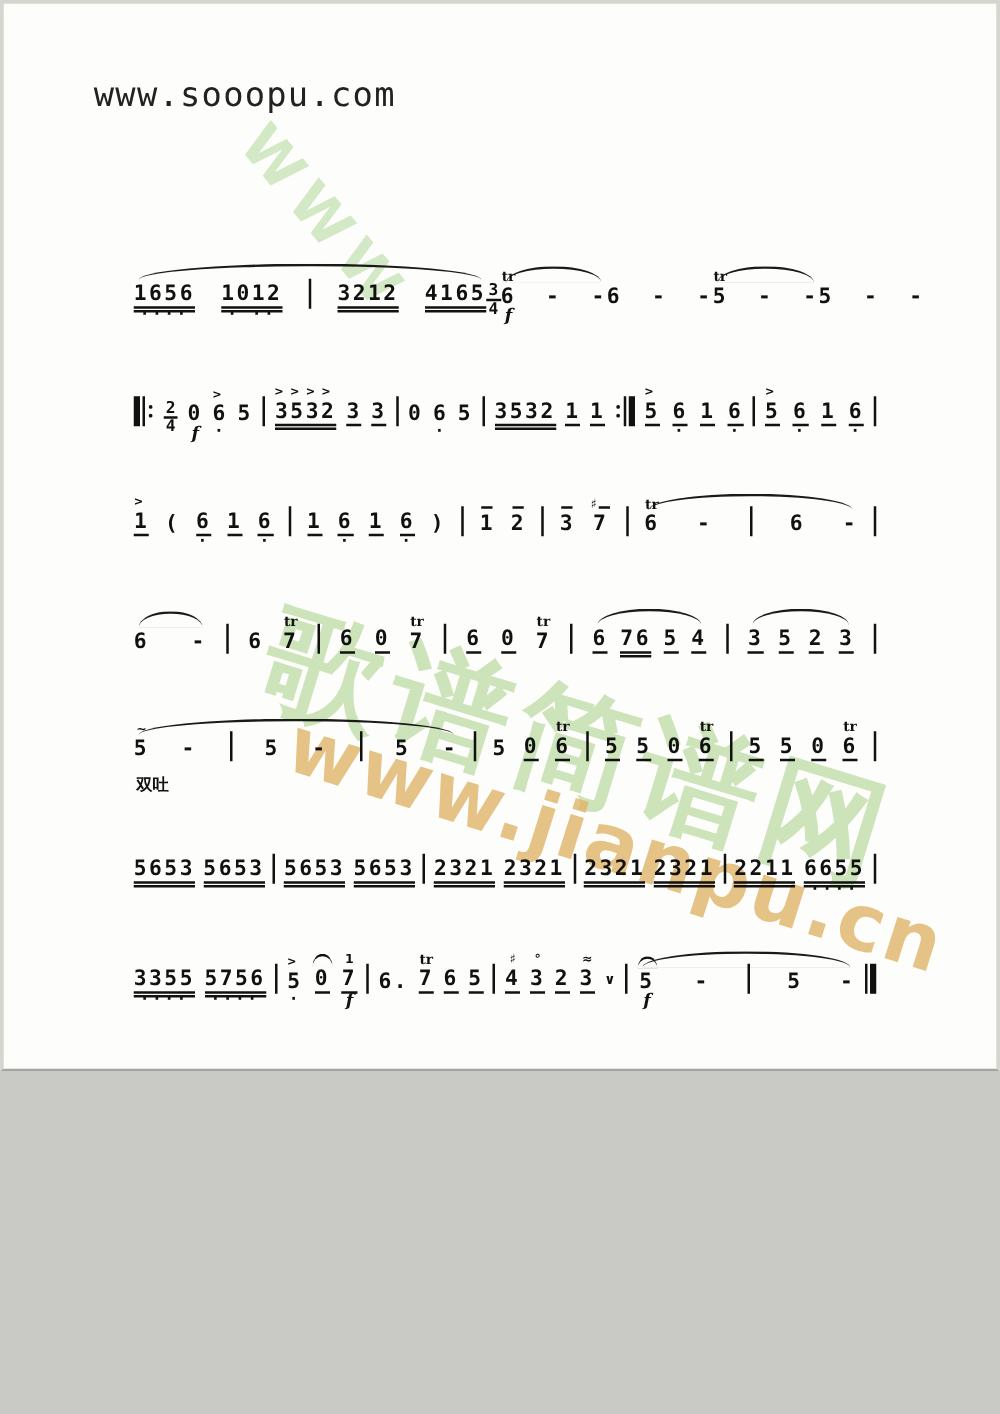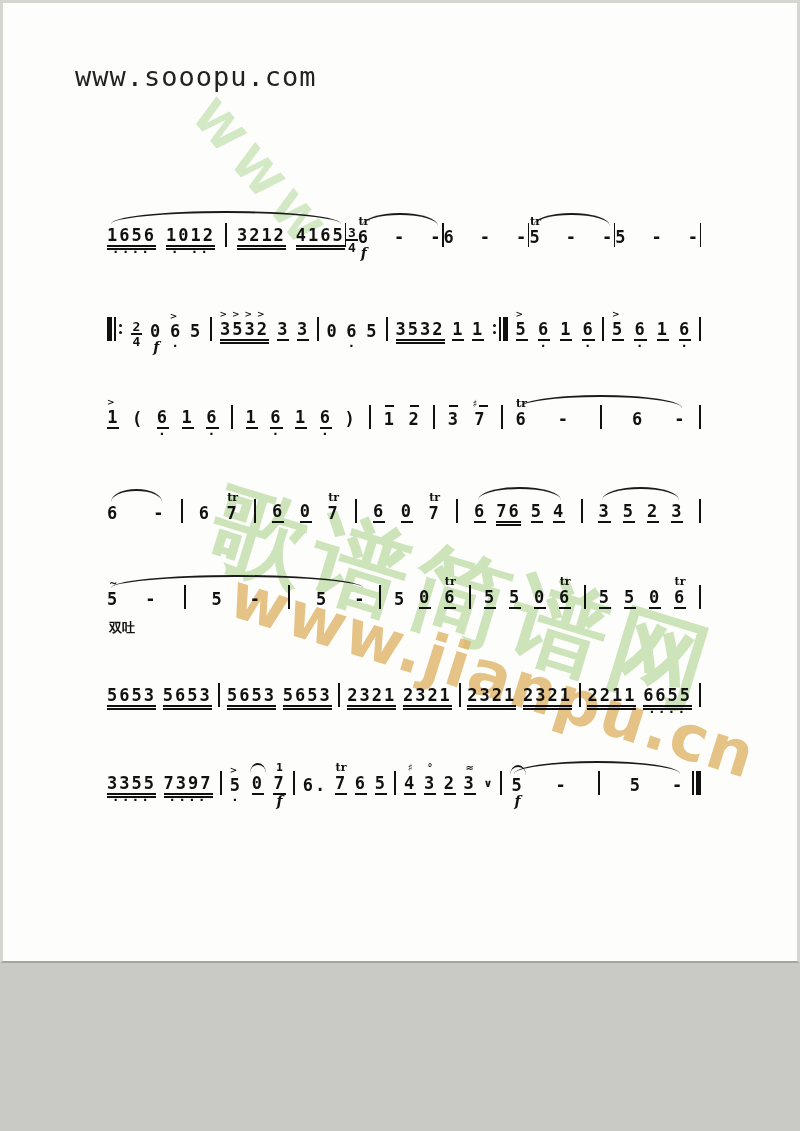--- a/index.html
+++ b/index.html
@@ -1,17 +1,17 @@
 <!DOCTYPE html>
 <html><head>
 <meta charset="utf-8">
 <style>
   html,body{margin:0;padding:0;background:#c9c9c5;}
   .page{
-    position:relative;width:800px;height:963px;margin:0 auto;
+    position:relative;width:800px;height:857px;margin:0 auto;
     background:#fdfefb;box-sizing:border-box;
     border:3px solid #d6d6d1;border-bottom:2px solid #a5a5a0;
     overflow:hidden;
     font-family:"DejaVu Sans", sans-serif;
   }
   
   .hdr-url{
     position:absolute;left:72px;top:58px;
     font-family:"DejaVu Sans Mono", monospace;
     font-size:27px;color:#222;letter-spacing:1px;z-index:3;
@@ -99,21 +99,21 @@
   <div class="hdr-url">www.sooopu.com</div>
 
   <div class="wm wm-top">WWW</div>
   <div class="wm wm-cn">歌谱简谱网</div>
   <div class="wm wm-url">www.jianpu.cn</div>
 
   <div class="score-label" style="top: 616px;">双吐</div>
 
   <div id="score">
       <div class="mline" style="top: 208px;">
-        <div class="grp slur" style="gap: 10px;">
+        <div class="grp slur" style="gap: 21px;">
           <div class="tok">
             <div class="above"></div>
             <div class="num u2">1656</div>
             <div class="below">
               <div class="dots">····</div>
             </div>
           </div>
           <div class="tok">
             <div class="above"></div>
             <div class="num u2">1012</div>
@@ -766,21 +766,21 @@
       <div class="mline" style="top: 756px;">
         <div class="tok">
           <div class="above"></div>
           <div class="num u2">3355</div>
           <div class="below">
             <div class="dots">····</div>
           </div>
         </div>
         <div class="tok">
           <div class="above"></div>
-          <div class="num u2">7397</div>
+          <div class="num u2">5756</div>
           <div class="below">
             <div class="dots">····</div>
           </div>
         </div>
         <div class="bar"></div>
         <div class="tok">
           <div class="above">
             <div class="acc">&gt;</div>
           </div>
           <div class="num u0">5</div>

